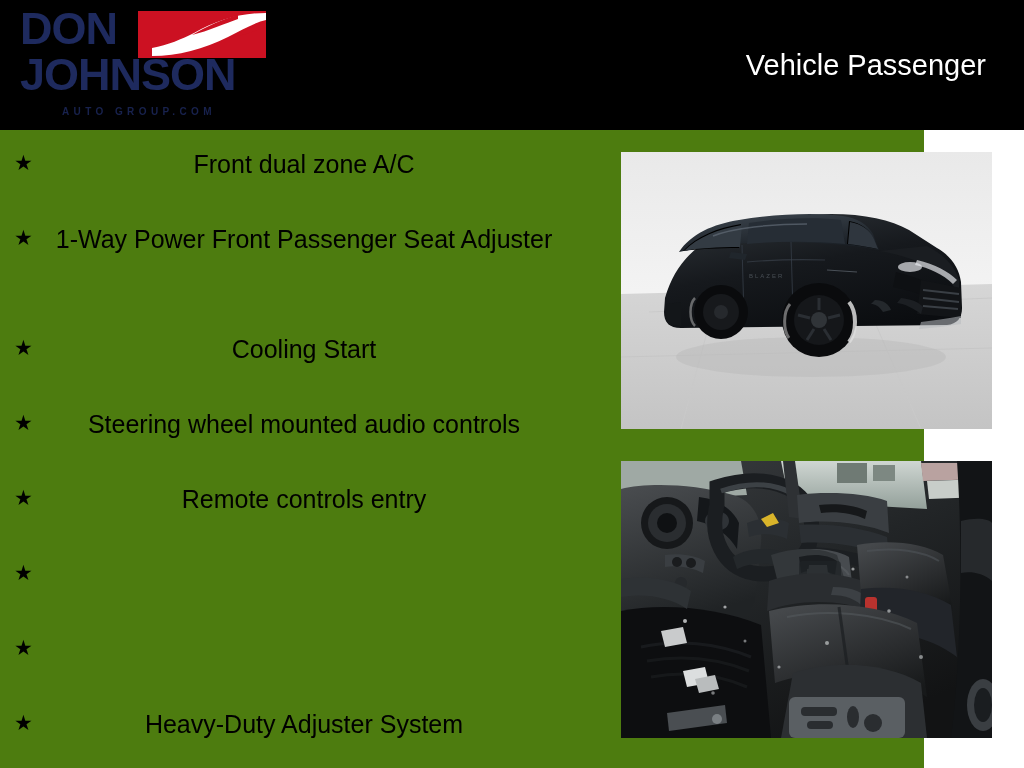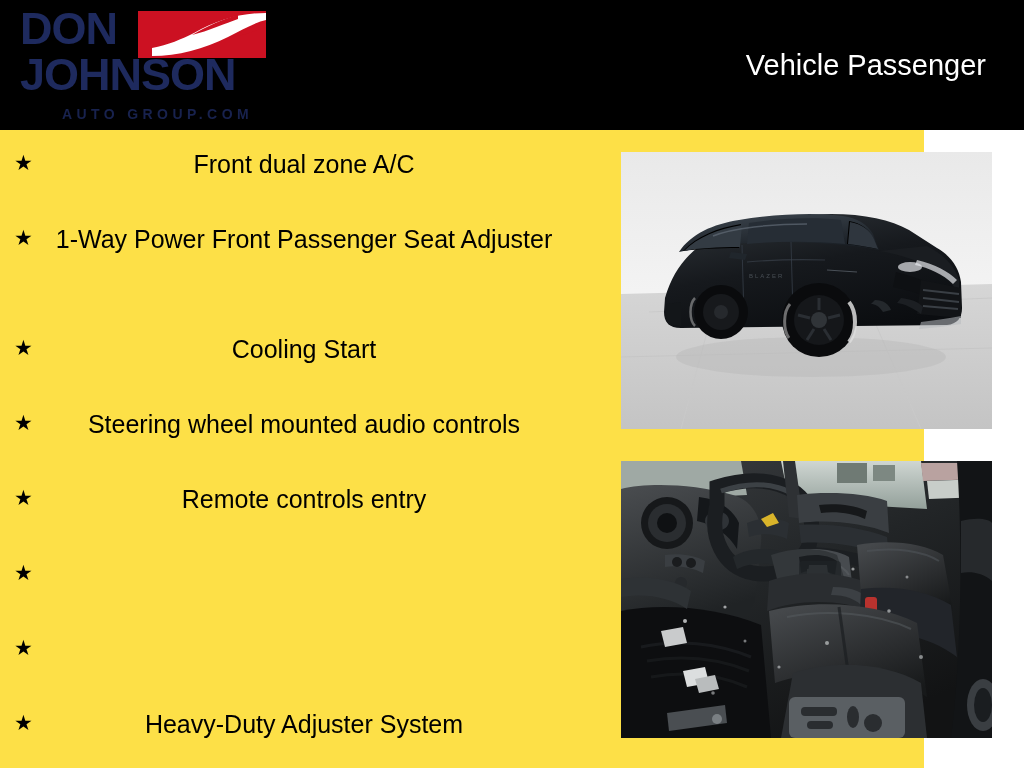--- a/index.html
+++ b/index.html
@@ -3,21 +3,21 @@
 <meta charset="utf-8">
 <title>Vehicle Highlights</title>
 <style>
   * { margin:0; padding:0; box-sizing:border-box; }
   html, body {
     width:1024px; height:768px;
     background:#ffffff;
     font-family:"Liberation Sans", sans-serif;
     overflow:hidden;
   }
-  .page { position:relative; width:924px; height:768px; background:#fde047; }
+  .page { position:relative; width:924px; height:768px; background:#4d7c0f; }
 
   
   .header {
     position:absolute; left:0; top:0; width:1024px; height:130px;
     background:#000000;
   }
   .logo {
     position:absolute; left:20px; top:4px; width:240px; height:122px;
   }
   .logo-don {
@@ -30,21 +30,21 @@
     background:#cc1122; overflow:hidden;
   }
   .logo-swoosh-box svg { display:block; width:128px; height:47px; }
   .logo-johnson {
     position:absolute; left:0; top:48px;
     font-size:45px; font-weight:bold; letter-spacing:-1px;
     color:#1e2a5e; line-height:1; font-family:"Liberation Sans", sans-serif;text-align:right;
   }
   .logo-tag {
     position:absolute; left:42px; top:103px;
-    font-size:14px; font-weight:bold; letter-spacing:4.4px;
+    font-size:10px; font-weight:bold; letter-spacing:4.4px;
     color:#18224e; line-height:1; font-family:"Liberation Sans", sans-serif;
   }
   .header-title {
     position:absolute; right:38px; top:50px;
     font-size:29px; color:#ffffff; line-height:1.1;
     font-family:"Liberation Sans", sans-serif;
     white-space:nowrap;
   }
 
   

